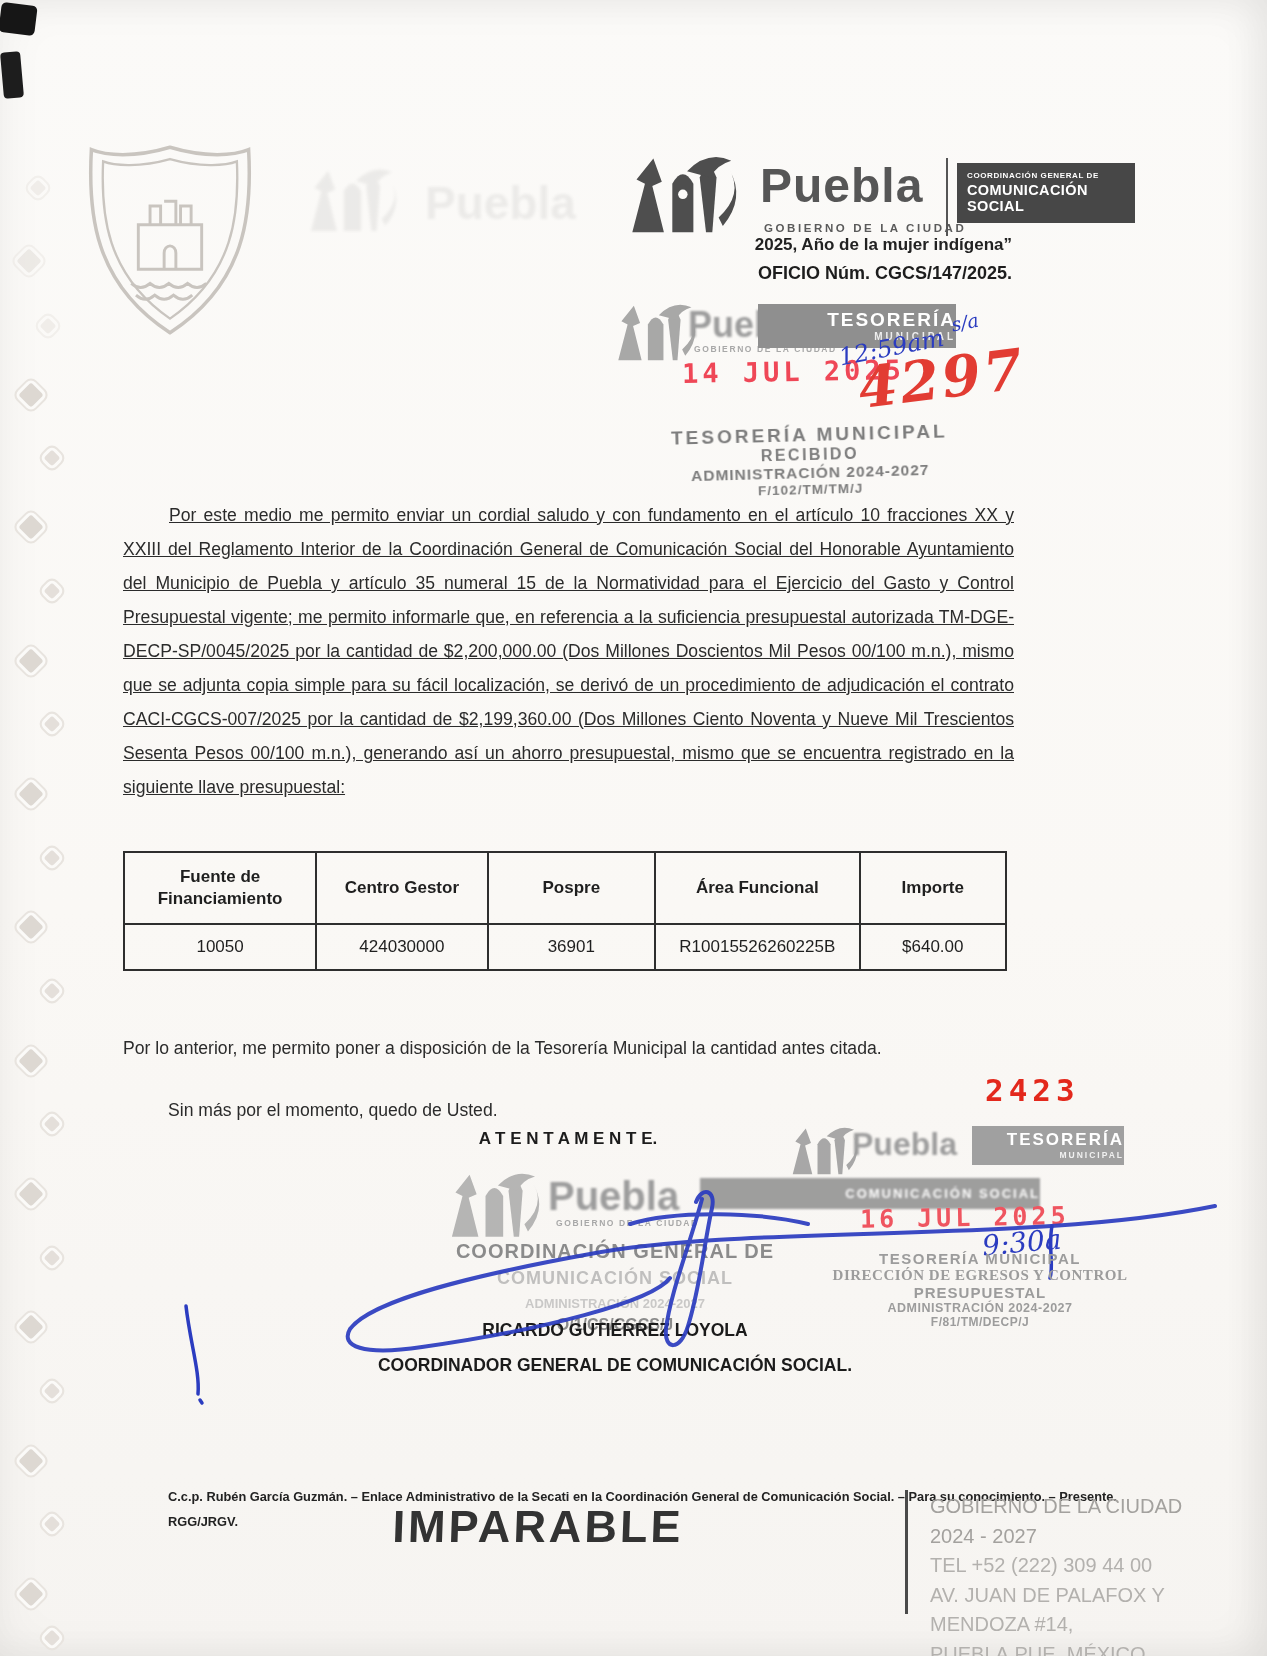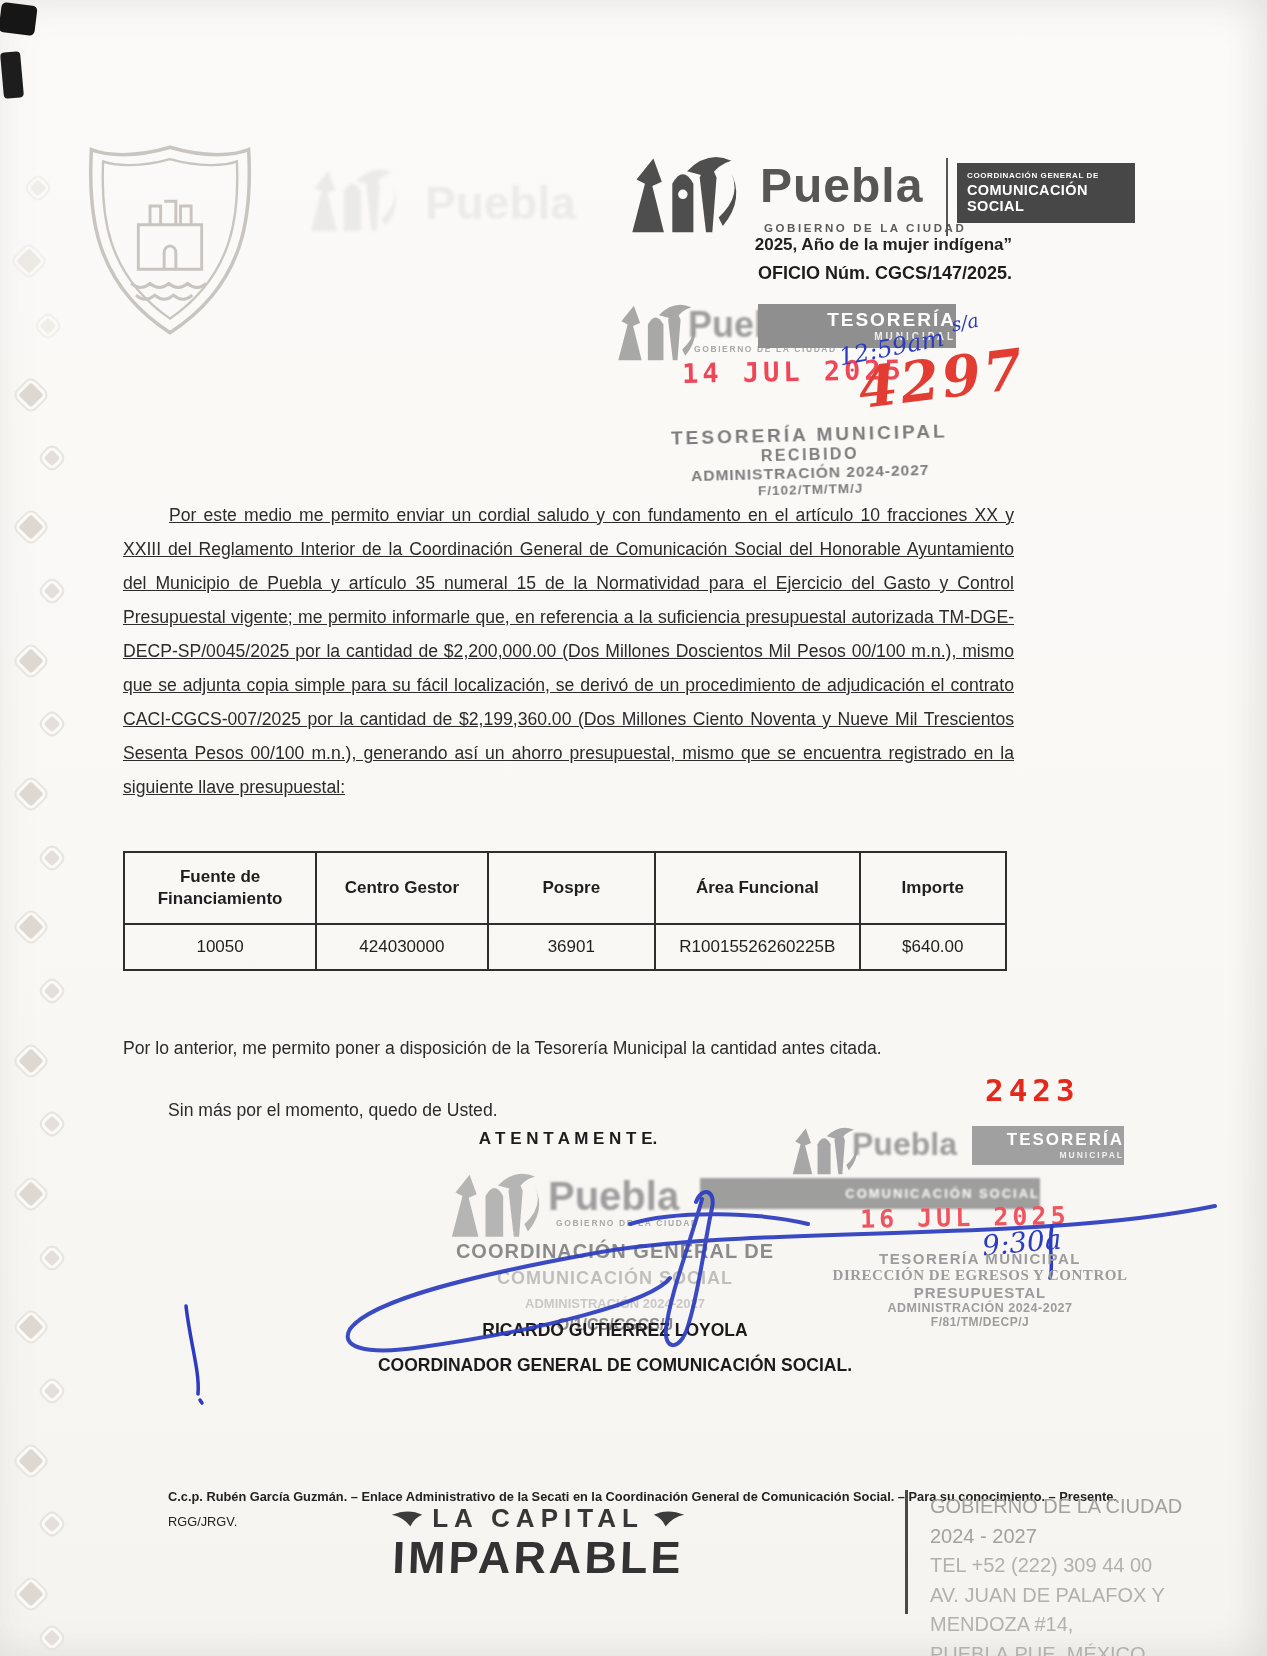--- a/index.html
+++ b/index.html
@@ -114,21 +114,21 @@
   .st2-hand{top:1226px;left:982px;font-size:28px;transform:rotate(-5deg);}
   .st2-lines{top:1250px;left:800px;width:360px;color:#9c9c9c;}
   .st2-lines .r1{font-size:15px;letter-spacing:1.5px;}
   .st2-lines .r2{font-size:15px;letter-spacing:.5px;font-family:Liberation Serif, serif;}
   .st2-lines .r3{font-size:15px;letter-spacing:1px;}
   .st2-lines .r4{font-size:12.5px;letter-spacing:.5px;}
   .st2-lines .r5{font-size:12px;letter-spacing:.5px;}
 
   
   .ccp{top:1487px;left:168px;width:950px;font-size:12.8px;font-weight:700;color:#222;line-height:20px;}
-  .ccp-ini{top:1514px;left:168px;font-size:12.8px;font-weight:400;color:#222;}
+  .ccp-ini{top:1514px;left:168px;font-size:12.8px;font-weight:700;color:#222;}
   .cap-logo{top:1503px;left:388px;width:300px;text-align:center;color:#373737;}
   .cap-l1{display:flex;align-items:center;justify-content:center;gap:8px;font-size:26px;font-weight:800;letter-spacing:6px;}
   .cap-l2{font-size:45px;font-weight:900;letter-spacing:3px;transform:skewX(-2deg);margin-top:-2px;color:#333;}
   .ftr-div{top:1490px;left:905px;width:3px;height:124px;background:#4a4a4a;}
   .ftr-addr{top:1492px;left:930px;width:300px;font-size:20px;line-height:29.5px;color:#b3b1ae;}
   .ftr-addr .a0{color:#a3a19e;}
 </style>
 </head>
 <body>
 
@@ -327,29 +327,20 @@
     <div class="r2">DIRECCIÓN DE EGRESOS Y CONTROL</div>
     <div class="r3">PRESUPUESTAL</div>
     <div class="r4">ADMINISTRACIÓN 2024-2027</div>
     <div class="r5">F/81/TM/DECP/J</div>
   </div>
 
   <div class="abs ccp">C.c.p. Rubén García Guzmán. – Enlace Administrativo de la Secati en la Coordinación General de Comunicación Social. – Para su conocimiento. – Presente.</div>
   <div class="abs ccp-ini">RGG/JRGV.</div>
 
   <div class="abs cap-logo">
-    <div class="cap-l1">
-      <svg width="34" height="22" viewBox="0 0 40 26" fill="#3c3c3c" style="transform:scaleX(-1)">
-        <path d="M2 8 Q18 0 38 8 Q24 11 16 22 Q12 12 2 8 Z"></path>
-      </svg>
-      <span>LA CAPITAL</span>
-      <svg width="34" height="22" viewBox="0 0 40 26" fill="#3c3c3c">
-        <path d="M2 8 Q18 0 38 8 Q24 11 16 22 Q12 12 2 8 Z"></path>
-      </svg>
-    </div>
     <div class="cap-l2">IMPARABLE</div>
   </div>
 
   <div class="abs ftr-div"></div>
   <div class="abs ftr-addr">
     <div class="a0">GOBIERNO DE LA CIUDAD 2024 - 2027</div>
     <div>TEL +52 (222) 309 44 00</div>
     <div>AV. JUAN DE PALAFOX Y MENDOZA #14,</div>
     <div>PUEBLA,PUE, MÉXICO</div>
   </div>

